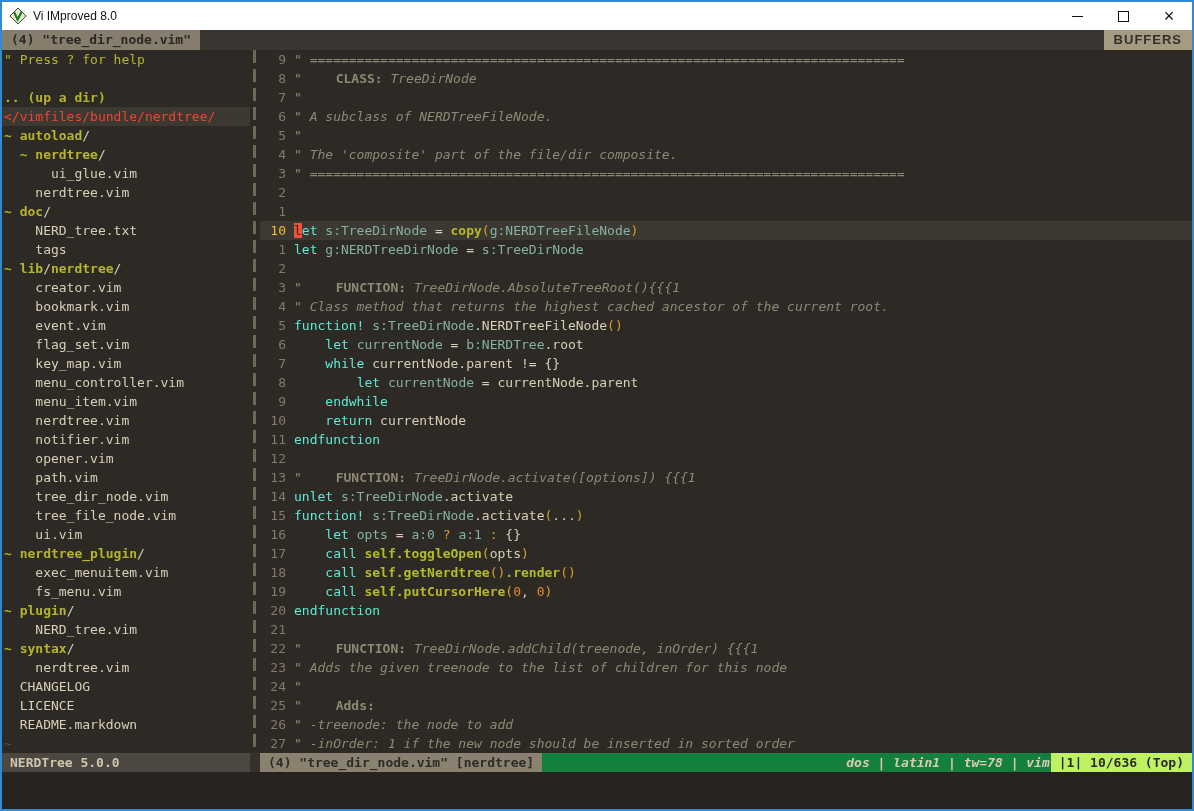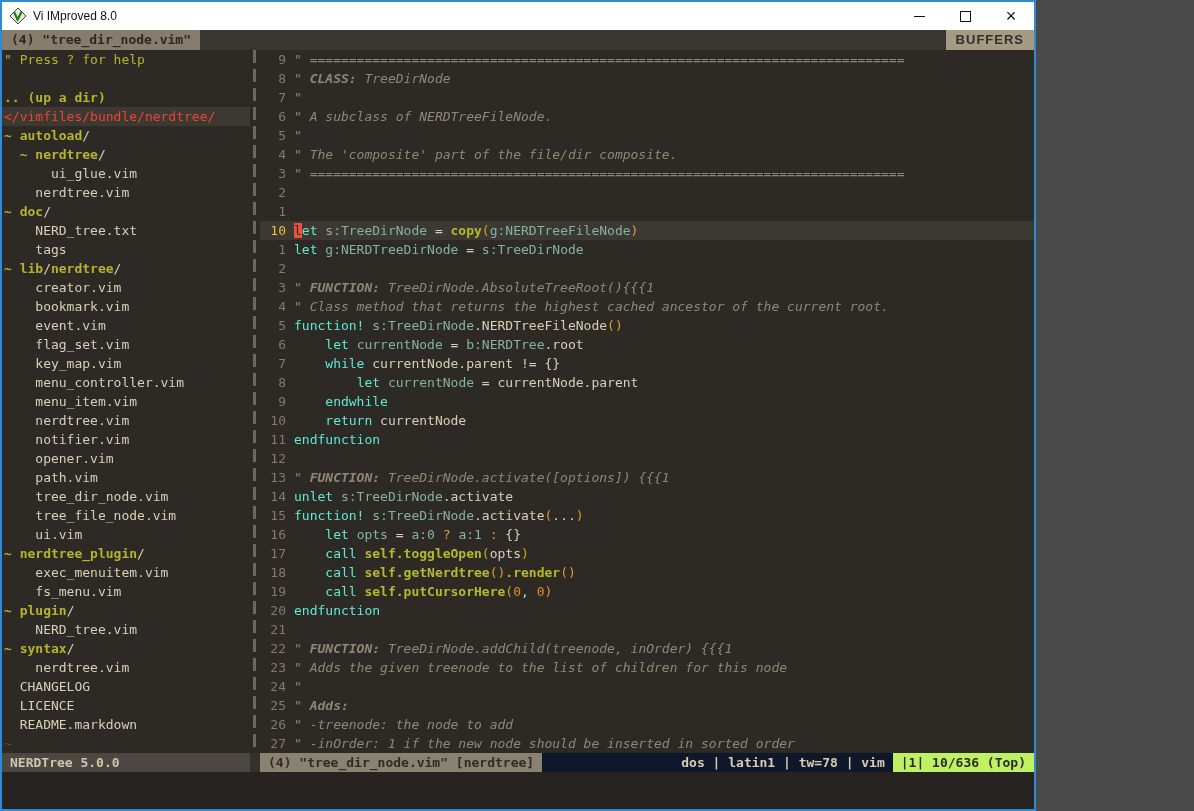--- a/index.html
+++ b/index.html
@@ -1,17 +1,17 @@
 <!DOCTYPE html>
 <html><head>
 <meta charset="utf-8">
 <style>
   html,body{margin:0;padding:0;background:#4a4a4a;}
   .window{
-    width:1036px;height:811px;box-sizing:border-box;
+    width:1194px;height:811px;box-sizing:border-box;
     border:2px solid #2f8bd5;
     display:flex;flex-direction:column;
     background:#2d2a26;
     font-family:"DejaVu Sans Mono",monospace;font-size:13px;
     overflow:hidden;
   }
   
   .titlebar{flex:0 0 28px;background:#ffffff;display:flex;align-items:center;}
   .vim-icon{margin-left:7px;display:flex;align-items:center;}
   .title{font-family:"Liberation Sans",sans-serif;font-size:12px;color:#111;margin-left:6px;}
@@ -32,42 +32,42 @@
   .vsep{width:10px;flex:0 0 10px;
     background-image:repeating-linear-gradient(to bottom,#6f6757 0 13px,rgba(0,0,0,0) 13px 19px);
     background-size:3px 100%;background-repeat:no-repeat;background-position:3px 0;}
   .editor{flex:1;overflow:hidden;}
   .row{height:19px;line-height:19px;white-space:pre;padding-left:2px;}
   .hl{background:#3c3832;}
   .ln{display:inline-block;width:24px;text-align:right;color:#85796b;margin-right:8px;}
   .lncur{color:#f5bd2e;}
   
   .cm{color:#8f8874;font-style:italic;}
-  .cmb{color:#8f8874;font-style:italic;font-weight:bold;}
+  .cmb{color:#8f8874;font-weight:bold;margin-left:26px;}
   .kw{color:#5eead4;}
   .id{color:#85b2a3;}
   .fn{color:#b4ba2a;font-weight:bold;}
   .pa{color:#dd9e2a;}
   .nu{color:#e08a2e;}
   .fg{color:#d8cfb6;}
   .cur{background:#f2503a;color:#3a241c;}
   
   .nt-help{color:#b5b42c;}
   .nt-updir{color:#b5b42c;font-weight:bold;}
   .nt-dir{color:#b5b42c;font-weight:bold;}
   .nt-slash{color:#d8cfb6;}
   .nt-file{color:#d8cfb6;}
   .nt-path{color:#f04433;}
   .nt-filler{color:#57524a;}
   
   .statusline{flex:0 0 19px;display:flex;line-height:19px;font-weight:bold;white-space:pre;}
   .st-left{width:248px;flex:0 0 248px;background:#4c4740;color:#cfc6ab;padding-left:8px;box-sizing:border-box;overflow:hidden;}
   .st-gap{flex:0 0 10px;background:#34302a;}
   .st-file{background:#8a8171;color:#2e2b25;padding:0 8px;}
-  .st-dark{flex:1;background:#0f172a;color:#d6cdb3;text-align:right;padding-right:8px;}
+  .st-dark{flex:1;background:#15803d;color:#d6cdb3;text-align:right;padding-right:1px;font-style:italic;}
   .st-pos{background:#bef264;color:#2e2b25;padding:0 8px;}
   
   .cmdline{flex:1;background:#262320;}
 </style>
 </head>
 <body>
 
 <div class="window">
 
   <div class="titlebar">

